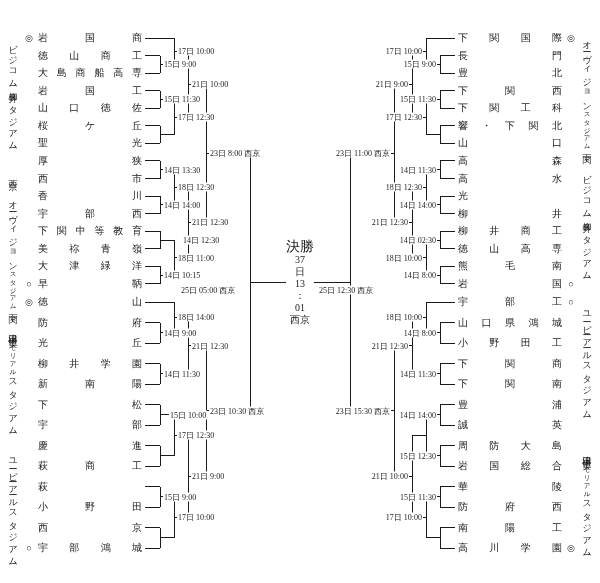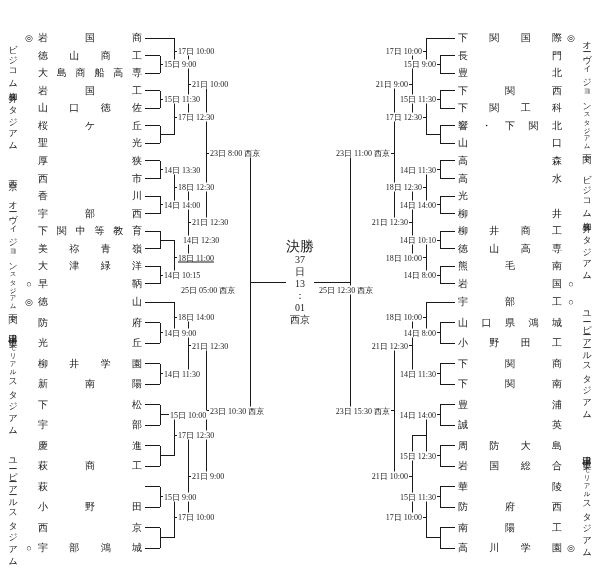--- a/index.html
+++ b/index.html
@@ -275,21 +275,21 @@
       <div class="tlabel" style="top: 64.3565px; left: 163px;">15日 9:00</div>
       <div class="tlabel" style="top: 51.1782px; left: 177px;">17日 10:00</div>
       <div class="tlabel" style="top: 99.4985px; left: 163px;">15日 11:30</div>
       <div class="tlabel" style="top: 117.07px; left: 177px;">17日 12:30</div>
       <div class="tlabel" style="top: 84.1239px; left: 191px;">21日 10:00</div>
       <div class="tlabel" style="top: 169.782px; left: 163px;">14日 13:30</div>
       <div class="tlabel" style="top: 204.924px; left: 163px;">14日 14:00</div>
       <div class="tlabel" style="top: 187.353px; left: 177px;">18日 12:30</div>
       <div class="tlabel" style="top: 240.066px; left: 163px; margin-left: 19px;">14日 12:30</div>
       <div class="tlabel" style="top: 275.209px; left: 163px;">14日 10:15</div>
-      <div class="tlabel" style="top: 257.637px; left: 177px; text-decoration: underline;">18日 11:00</div>
+      <div class="tlabel" style="top: 257.637px; left: 177px;">18日 11:00</div>
       <div class="tlabel" style="top: 222.495px; left: 191px;">21日 12:30</div>
       <div class="tlabel" style="top: 153.31px; left: 209px;">23日 8:00 西京</div>
       <div class="team" style="top: 296px; left: 38px; width: 104px;">
         <span>徳</span>
         <span>山</span>
       </div>
       <div class="seed" style="top: 296px; left: 23px;">◎</div>
       <div class="team" style="top: 316.5px; left: 38px; width: 104px;">
         <span>防</span>
         <span>府</span>
@@ -430,21 +430,21 @@
       </div>
       <div class="seed" style="top: 277.994px; left: 565px;">○</div>
       <div class="tlabel" style="top: 64.3565px; right: 163px;">15日 9:00</div>
       <div class="tlabel" style="top: 51.1782px; right: 177px;">17日 10:00</div>
       <div class="tlabel" style="top: 99.4985px; right: 163px;">15日 11:30</div>
       <div class="tlabel" style="top: 117.07px; right: 177px;">17日 12:30</div>
       <div class="tlabel" style="top: 84.1239px; right: 191px;">21日 9:00</div>
       <div class="tlabel" style="top: 169.782px; right: 163px;">14日 11:30</div>
       <div class="tlabel" style="top: 204.924px; right: 163px;">14日 14:00</div>
       <div class="tlabel" style="top: 187.353px; right: 177px;">18日 12:30</div>
-      <div class="tlabel" style="top: 240.066px; right: 163px;">14日 10:10</div>
+      <div class="tlabel" style="top: 240.066px; right: 163px;">14日 02:30</div>
       <div class="tlabel" style="top: 275.209px; right: 163px;">14日 8:00</div>
       <div class="tlabel" style="top: 257.637px; right: 177px;">18日 10:00</div>
       <div class="tlabel" style="top: 222.495px; right: 191px;">21日 12:30</div>
       <div class="tlabel" style="top: 153.31px; right: 209px;">23日 11:00 西京</div>
       <div class="team" style="top: 296px; left: 458px; width: 104px;">
         <span>宇</span>
         <span>部</span>
         <span>工</span>
       </div>
       <div class="seed" style="top: 296px; left: 565px;">○</div>

